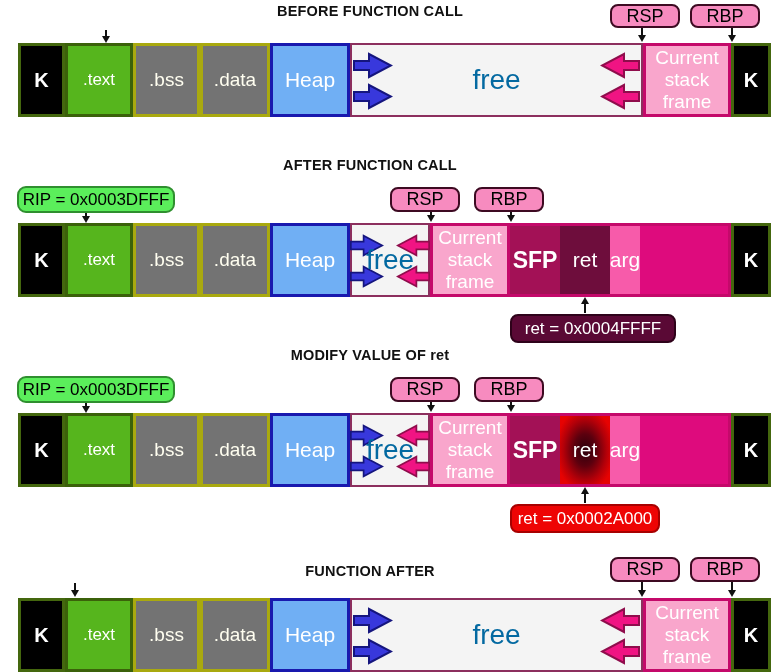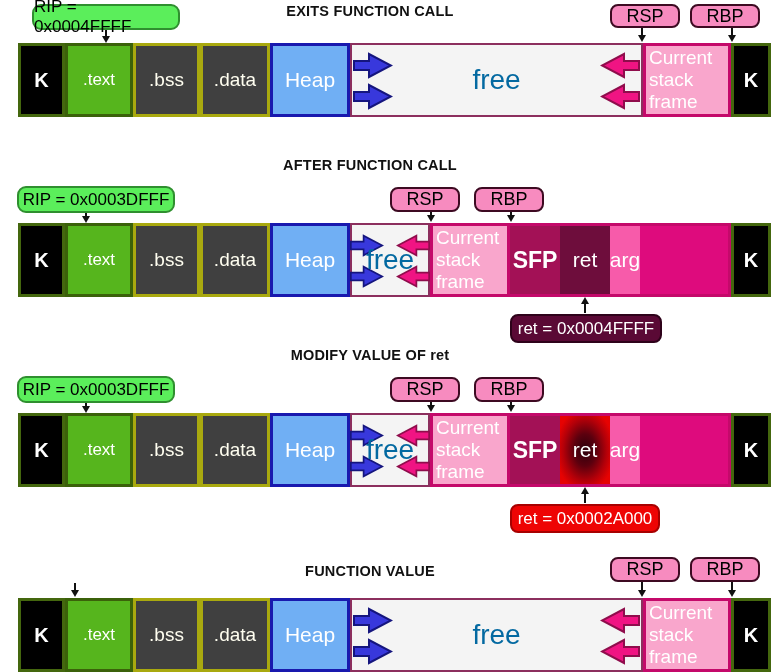--- a/index.html
+++ b/index.html
@@ -12,46 +12,45 @@
   .tag.rip-green{background:#5BEE5B;border:2px solid #2F8F2F;color:#000;font-size:17px;}
   .tag.rip-red{background:#EE0404;border:2px solid #A80000;color:#fff;font-size:17px;}
   .tag.reg{background:#F78BBF;border:2px solid #3D0A22;color:#000;font-size:18px;border-radius:8px;}
   .tag.retdark{background:#5A0935;border:2px solid #2E021A;color:#fff;font-size:17px;border-radius:8px;}
   .tag.retred{background:#EE0404;border:2px solid #A80000;color:#fff;font-size:17px;border-radius:8px;}
 
   .bar{position:absolute;left:18px;width:753px;height:74px;}
   .cell{position:absolute;top:0;bottom:0;box-sizing:border-box;display:flex;align-items:center;justify-content:center;color:#fff;}
   .cell.k{background:#000;border:3px solid #44670E;font-weight:bold;font-size:20px;}
   .cell.txt{background:#56B51D;border:3px solid #3B610A;font-size:17px;}
-  .cell.oliv{background:#404040;border:3px solid #A9A90F;font-size:19px;color:#FFFEF0;}
+  .cell.oliv{background:#737373;border:3px solid #A9A90F;font-size:19px;color:#FFFEF0;}
   .cell.heap{background:#70AFF4;border:3px solid #1919AE;font-size:21px;}
   .cell.free{background:#F4F4F4;border:2.5px solid #8C2F5E;color:#0369a1;font-size:28px;}
   .cell.free .fl{position:relative;z-index:2;}
-  .cell.csf{background:#F9A6CC;border:3px solid #C4096A;font-size:19px;line-height:1.16;text-align:left;padding:0 3px;}
+  .cell.csf{background:#F9A6CC;border:3px solid #C4096A;font-size:19px;line-height:1.16;text-align:center;padding:0 3px;}
   .cell.sfp{background:#A31156;border-top:3px solid #C4096A;border-bottom:3px solid #C4096A;font-weight:bold;font-size:23px;}
   .cell.retc{background:#6E0D3C;border-top:3px solid #C4096A;border-bottom:3px solid #C4096A;font-size:21px;}
   .cell.rethot{background:#E60202 radial-gradient(ellipse 58% 62% at 50% 50%, #2B000C 0%, #5C000E 38%, #B30009 74%, #E60202 100%);border-top:3px solid #C4096A;border-bottom:3px solid #C4096A;font-size:21px;}
   .cell.arg{background:#F75BAA;border-top:3px solid #C4096A;border-bottom:3px solid #C4096A;font-size:21px;}
   .cell.mag{background:#DE0B7D;border-top:3px solid #C4096A;border-bottom:3px solid #C4096A;border-right:3px solid #C4096A;}
 
   .aw{position:absolute;width:40px;height:27px;}
   .aw svg{display:block;width:100%;height:100%;}
 
   .ptr{position:absolute;width:2px;background:#111;}
   .ptr::after{content:"";position:absolute;left:-3.5px;border-left:4.5px solid transparent;border-right:4.5px solid transparent;}
   .ptr.down::after{bottom:-6px;border-top:7px solid #111;}
   .ptr.up::after{top:-6px;border-bottom:7px solid #111;}
 </style>
 </head>
 <body>
 
 <div class="canvas">
 
-  <div class="title" style="top:3px">EXITS FUNCTION CALL</div>
-  <div class="tag rip-green" style="left:32px;top:4px;width:148px;height:26px">RIP = 0x0004FFFF</div>
+  <div class="title" style="top:3px">BEFORE FUNCTION CALL</div>
   <div class="tag reg" style="left:610px;top:4px;width:70px;height:24px">RSP</div>
   <div class="tag reg" style="left:690px;top:4px;width:70px;height:24px">RBP</div>
   <div class="ptr down" style="left:105px;top:30px;height:7px"></div>
   <div class="ptr down" style="left:641px;top:28px;height:8px"></div>
   <div class="ptr down" style="left:731px;top:28px;height:8px"></div>
 
   <div class="bar" style="top:43px">
     <div class="cell k" style="left:0;width:47px">K</div>
     <div class="cell txt" style="left:47px;width:68px">.text</div>
     <div class="cell oliv" style="left:115px;width:67px">.bss</div>
@@ -123,21 +122,21 @@
     </div>
     <div class="cell csf" style="left:412px;width:80px">Current stack frame</div>
     <div class="cell sfp" style="left:492px;width:50px">SFP</div>
     <div class="cell retc" style="left:542px;width:50px">ret</div>
     <div class="cell arg" style="left:592px;width:30px">arg</div>
     <div class="cell mag" style="left:622px;width:91px"></div>
     <div class="cell k" style="left:713px;width:40px">K</div>
   </div>
 
   <div class="ptr up" style="left:584px;top:303px;height:10px"></div>
-  <div class="tag retdark" style="left:510px;top:314px;width:152px;height:29px">ret = 0x0004FFFF</div>
+  <div class="tag retdark" style="left:510px;top:314px;width:166px;height:29px">ret = 0x0004FFFF</div>
 
   <div class="title" style="top:347px">MODIFY VALUE OF ret</div>
   <div class="tag rip-green" style="left:17px;top:376px;width:158px;height:27px">RIP = 0x0003DFFF</div>
   <div class="tag reg" style="left:390px;top:377px;width:70px;height:25px">RSP</div>
   <div class="tag reg" style="left:474px;top:377px;width:70px;height:25px">RBP</div>
   <div class="ptr down" style="left:85px;top:403px;height:4px"></div>
   <div class="ptr down" style="left:430px;top:402px;height:4px"></div>
   <div class="ptr down" style="left:510px;top:402px;height:4px"></div>
 
   <div class="bar" style="top:413px">
@@ -173,21 +172,21 @@
     <div class="cell sfp" style="left:492px;width:50px">SFP</div>
     <div class="cell rethot" style="left:542px;width:50px">ret</div>
     <div class="cell arg" style="left:592px;width:30px">arg</div>
     <div class="cell mag" style="left:622px;width:91px"></div>
     <div class="cell k" style="left:713px;width:40px">K</div>
   </div>
 
   <div class="ptr up" style="left:584px;top:493px;height:10px"></div>
   <div class="tag retred" style="left:510px;top:504px;width:150px;height:29px">ret = 0x0002A000</div>
 
-  <div class="title" style="top:563px">FUNCTION VALUE</div>
+  <div class="title" style="top:563px">FUNCTION AFTER</div>
   <div class="tag reg" style="left:610px;top:557px;width:70px;height:25px">RSP</div>
   <div class="tag reg" style="left:690px;top:557px;width:70px;height:25px">RBP</div>
   <div class="ptr down" style="left:74px;top:583px;height:8px"></div>
   <div class="ptr down" style="left:641px;top:582px;height:9px"></div>
   <div class="ptr down" style="left:731px;top:582px;height:9px"></div>
 
   <div class="bar" style="top:598px">
     <div class="cell k" style="left:0;width:47px">K</div>
     <div class="cell txt" style="left:47px;width:68px">.text</div>
     <div class="cell oliv" style="left:115px;width:67px">.bss</div>

